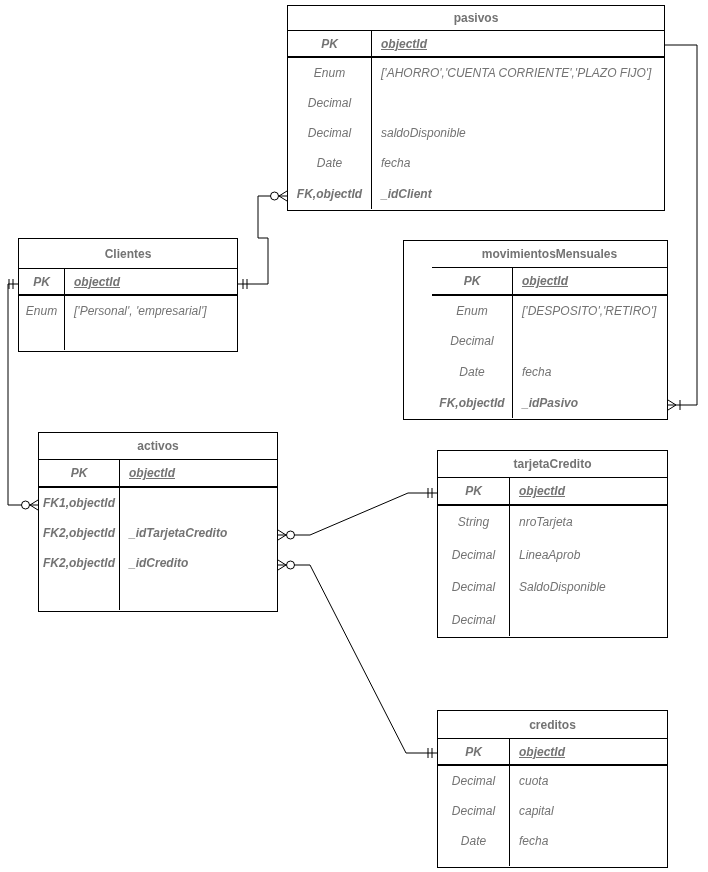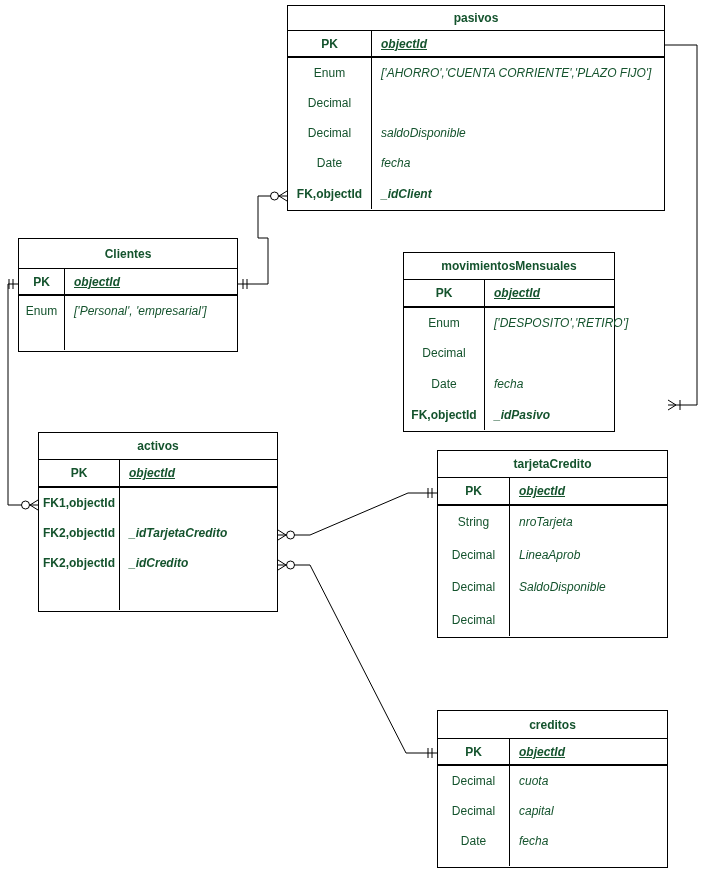--- a/index.html
+++ b/index.html
@@ -1,21 +1,21 @@
 <!DOCTYPE html>
 <html><head>
 <meta charset="utf-8">
 <style>
   html,body{margin:0;padding:0;background:#ffffff;}
   .canvas{
     position:relative;
     width:708px;height:872px;
     background:#ffffff;
     font-family:"Liberation Sans", sans-serif;
-    font-size:12px;color:#14532d;
+    font-size:12px;color:#737373;
     overflow:hidden;
   }
   svg.edges{position:absolute;left:0;top:0;pointer-events:none;}
   .entity{
     position:absolute;
     background:#ffffff;
     border:1px solid #000000;
     box-sizing:border-box;
   }
   .entity-header{
@@ -28,20 +28,21 @@
   .col-divider{
     position:absolute;top:0;bottom:0;width:1px;
     background:#000000;
   }
   .attr-row{display:flex;box-sizing:border-box;}
   .attr-row.pk{border-bottom:2px solid #000000;}
   .cell-key{
     display:flex;align-items:center;justify-content:center;
     box-sizing:border-box;flex:0 0 auto;
     white-space:nowrap;
+    font-style:italic;
   }
   .cell-val{
     display:flex;align-items:center;
     padding-left:10px;flex:1 1 auto;
     box-sizing:border-box;white-space:nowrap;font-style:italic;
   }
   .b{font-weight:bold;}
   .u{text-decoration:underline;}
 </style>
 </head>
@@ -125,21 +126,21 @@
             <div class="cell-key b" style="width: 45px;">PK</div>
             <div class="cell-val b u">objectId</div>
           </div>
           <div class="attr-row" style="height: 30px;">
             <div class="cell-key" style="width: 45px;">Enum</div>
             <div class="cell-val">['Personal', 'empresarial']</div>
           </div>
           <div class="col-divider" style="left: 45px;"></div>
         </div>
       </div>
-      <div class="entity" style="left: 403px; top: 252px; width: 212px; height: 180px;">
+      <div class="entity" style="left: 403px; top: 240px; width: 265px; height: 180px; padding-left: 28px;">
         <div class="entity-header" style="height: 27px;">movimientosMensuales</div>
         <div class="entity-body" style="height: 150px;">
           <div class="attr-row pk" style="height: 28px;">
             <div class="cell-key b" style="width: 80px;">PK</div>
             <div class="cell-val b u">objectId</div>
           </div>
           <div class="attr-row" style="height: 30px;">
             <div class="cell-key" style="width: 80px;">Enum</div>
             <div class="cell-val">['DESPOSITO','RETIRO']</div>
           </div>

